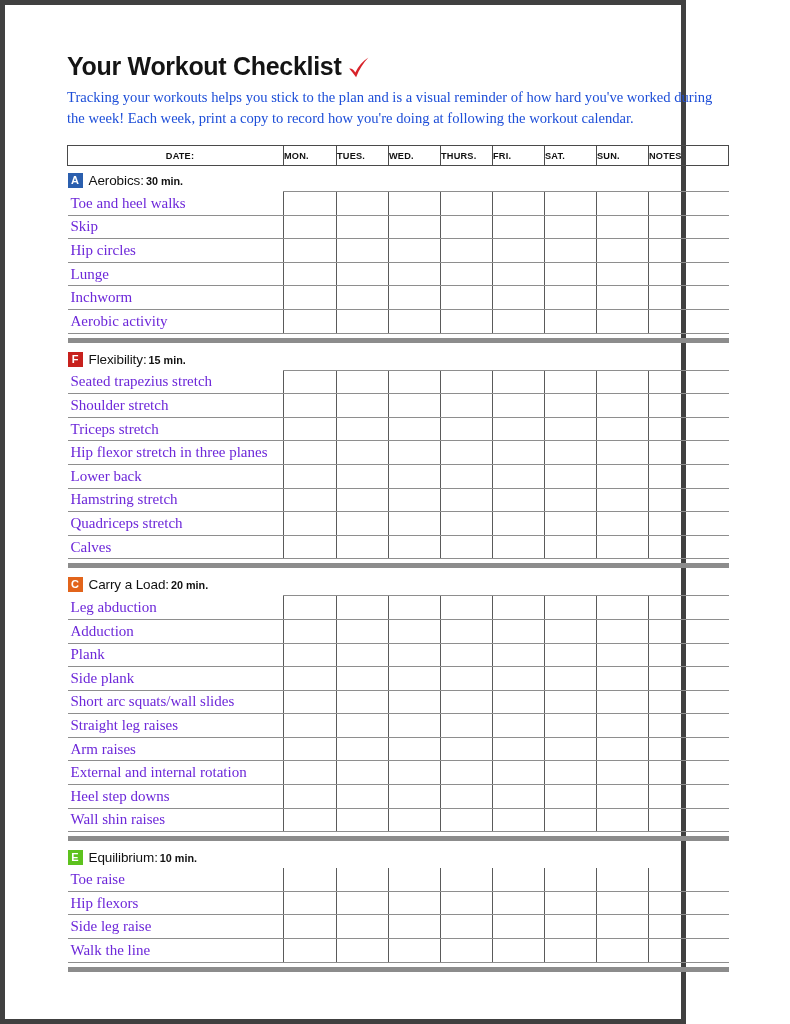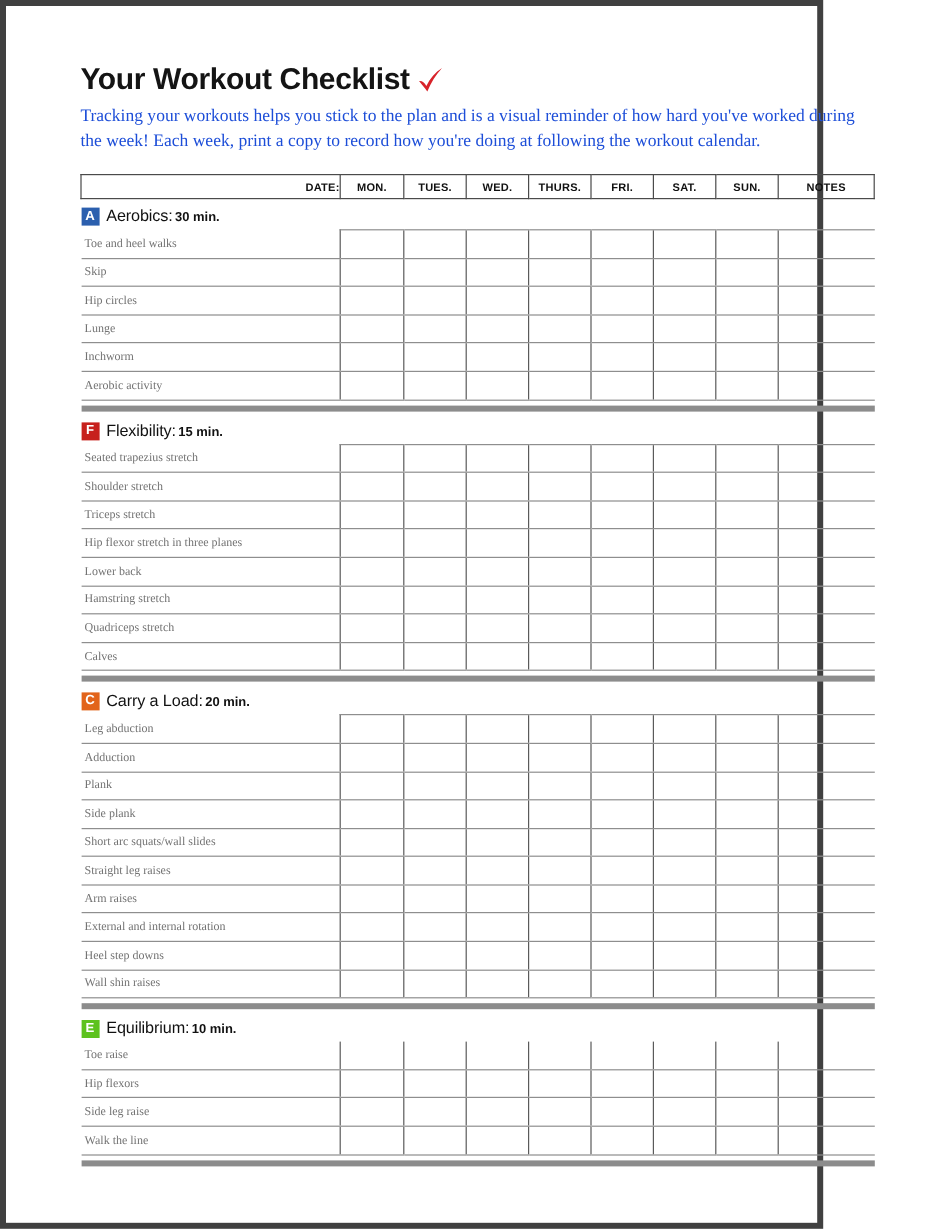--- a/index.html
+++ b/index.html
@@ -73,26 +73,25 @@
 
   
   .head-row td {
     border: 1.5px solid #4a4a4a;
     height: 19px;
     padding: 0 0 0 0;
     font-family: "Liberation Sans", "DejaVu Sans", sans-serif;
     font-weight: bold;
     font-size: 9.2px;
     letter-spacing: 0.2px;
-    text-align: center;
     color: #111;
     vertical-align: middle;
   }
   .head-row td.date-cell {
-    text-align: right;
+    text-align: center;
     padding-left: 9px;
     margin-top: 48px;
   }
 
   
   .section-row td {
     border: none;
     padding: 0;
   }
   .section-head {
@@ -136,22 +135,22 @@
     padding: 0;
     border-bottom: 1px solid #8e8e8e;
     border-left: 1px solid #5a5a5a;
     vertical-align: middle;
   }
   .ex-row td.ex-label {
     border-left: none;
     border-bottom: 1px solid #8e8e8e;
     padding-left: 3px;
     font-family: "Liberation Serif", "DejaVu Serif", serif;
-    font-size: 10px;
-    color: #737373;
+    font-size: 15px;
+    color: #6d28d9;
     white-space: nowrap;
     overflow: hidden;
   }
   .ex-row td.notes-cell {
     border-right: none;
   }
   
   .ex-row.first-row td {
     border-top: 1px solid #8e8e8e;
   }

